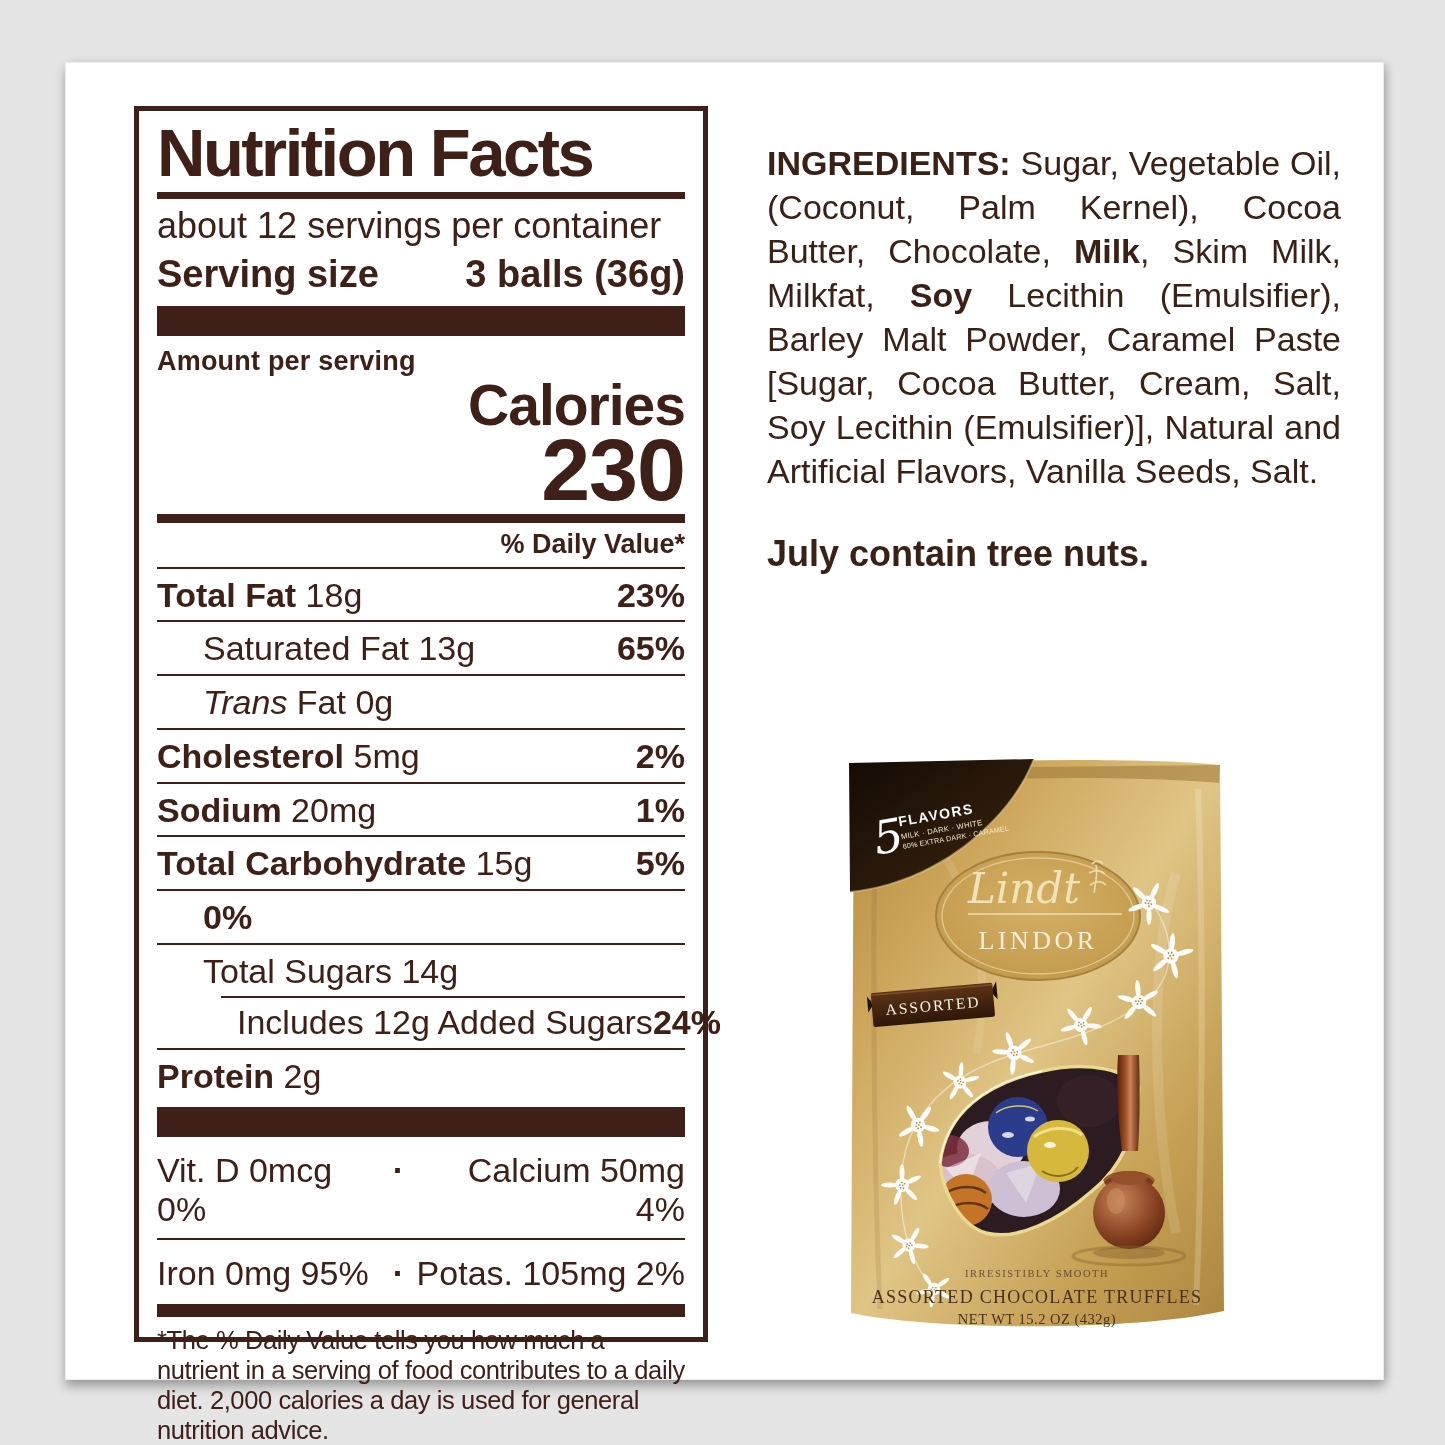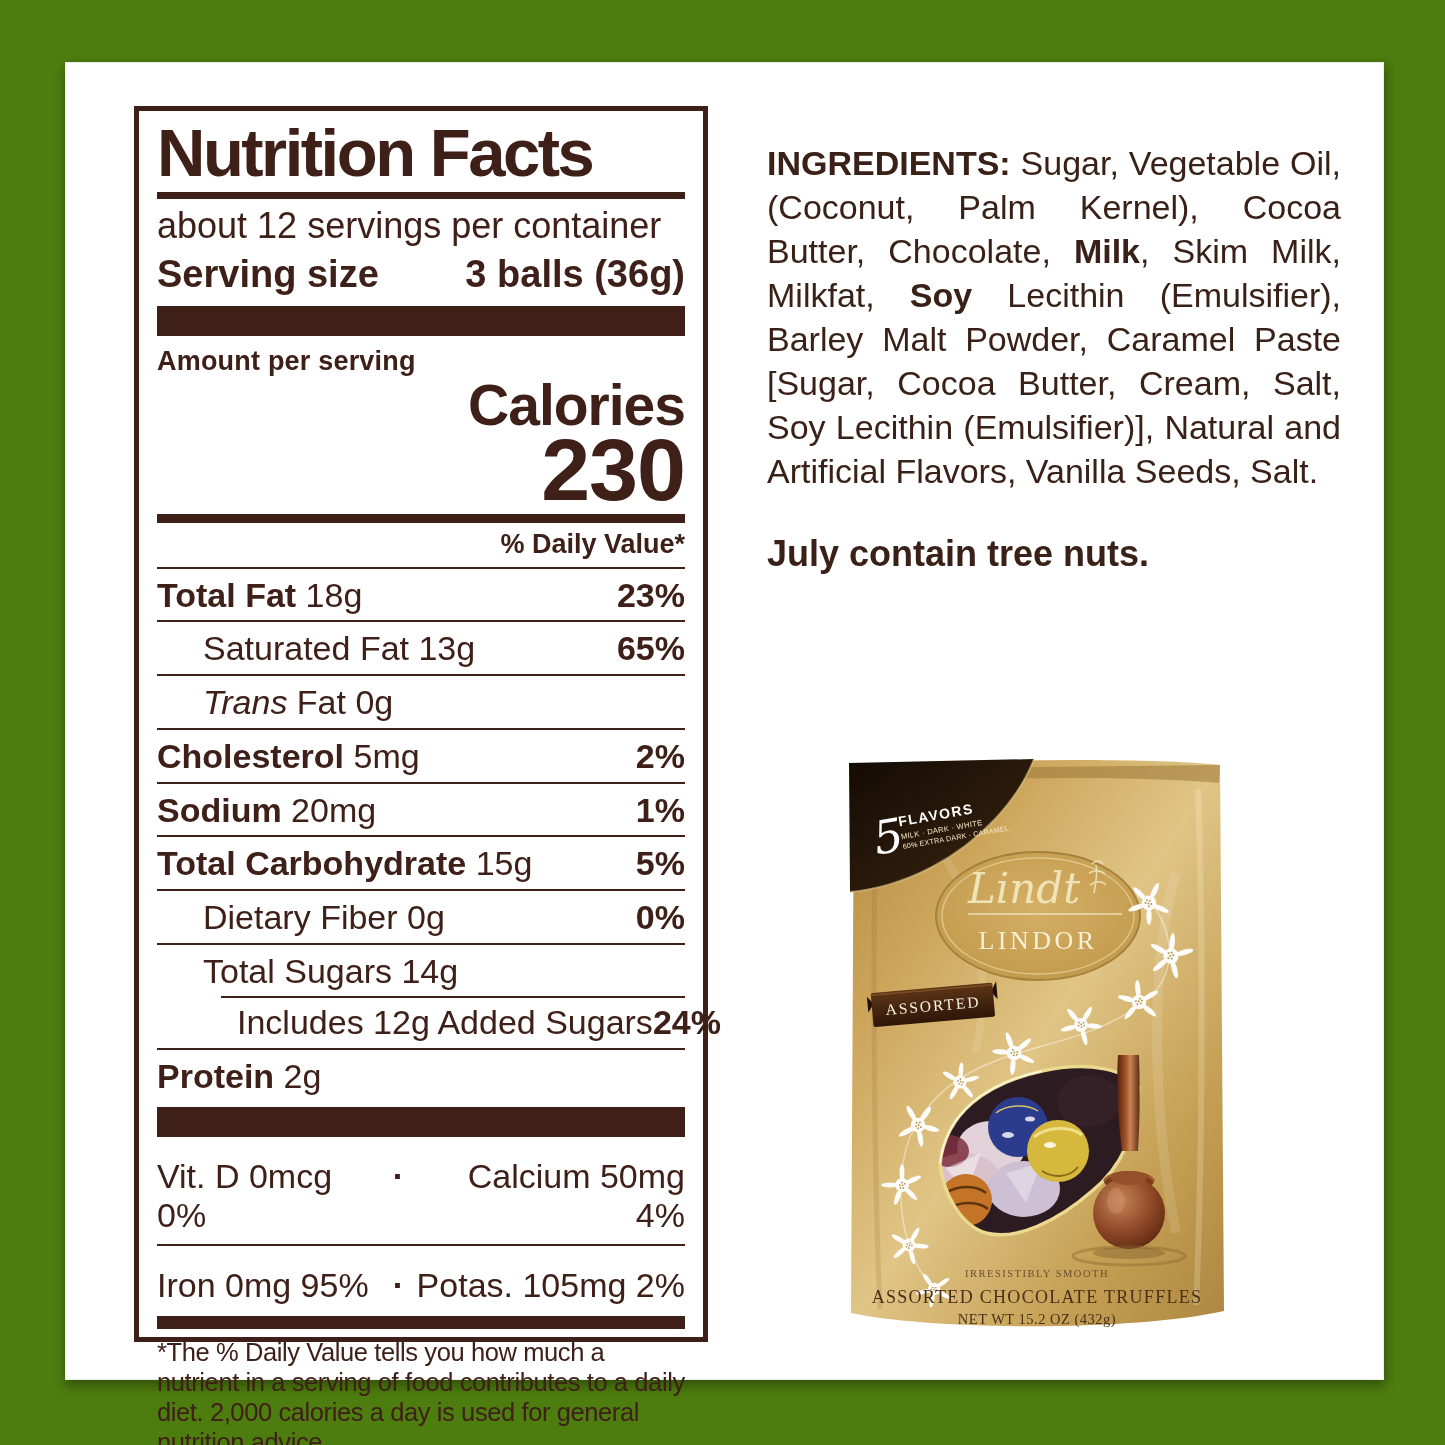--- a/index.html
+++ b/index.html
@@ -1,16 +1,16 @@
 <!DOCTYPE html>
 <html><head>
 <meta charset="utf-8">
 <style>
   html,body{margin:0;padding:0;background:#ffffff;}
-  .page{position:relative;width:1445px;height:1445px;background:#4d7c0f;overflow:hidden;
+  .page{position:relative;width:1445px;height:1445px;background:#e5e5e5;overflow:hidden;
         font-family:"Liberation Sans",sans-serif;color:#3e2019;}
   .card{position:absolute;left:65px;top:62px;width:1317px;height:1316px;background:#ffffff;
         border:1px solid #ededed;box-shadow:0 7px 10px rgba(0,0,0,.28),4px 0 8px rgba(0,0,0,.10);}
 
   
   .nfl{position:absolute;left:68px;top:43px;width:574px;height:1236px;border:5px solid #3e2019;
        padding:8px 18px 10px;box-sizing:border-box;}
   .nfl-title{font-size:67px;font-weight:800;letter-spacing:-2.5px;line-height:1.02;white-space:nowrap;}
   .rule{background:#3e2019;}
   .rule-title{height:7px;margin:5px 0 7px;}
@@ -26,21 +26,21 @@
   .dv-head{font-size:27px;font-weight:700;text-align:right;margin-bottom:7px;}
   .nrow{position:relative;display:flex;justify-content:space-between;border-top:2px solid #3e2019;
         padding:9px 0 7px;font-size:34px;line-height:1.05;}
   .nrow .nname{white-space:nowrap;}
   .nrow .ndv{font-weight:700;}
   .nrow.indent1{padding-left:46px;}
   .nrow.indent2{padding-left:80px;}
   .nrow.rulein{border-top:none;}
   .nrow .irule{position:absolute;left:64px;right:0;top:0;height:2px;background:#3e2019;}
   .bar-mid{height:30px;margin:5px 0 0;}
-  .mrow{display:flex;align-items:baseline;font-size:34px;padding:20px 0 9px;}
+  .mrow{display:flex;align-items:baseline;font-size:34px;padding:14px 0 9px;}
   .mrow + .mrow{border-top:2px solid #3e2019;}
   .mrow .ml{flex:1;text-align:left;}
   .mrow .md{width:30px;text-align:center;font-weight:700;}
   .mrow .mr{flex:1.2;text-align:right;}
   .bar-foot{height:13px;margin:2px 0 8px;}
   .footnote{font-size:25.5px;line-height:30px;letter-spacing:-.4px;}
 
   
   .right-col{position:absolute;left:701px;top:78px;width:574px;color:#3a2118;}
   .ingredients{margin:0;font-size:34px;line-height:44px;text-align:justify;}
@@ -93,21 +93,20 @@
           </div>
           <div class="nrow indent0">
             <span class="nname"><b>Sodium </b><span>20mg</span></span>
             <span class="ndv">1%</span>
           </div>
           <div class="nrow indent0">
             <span class="nname"><b>Total Carbohydrate </b><span>15g</span></span>
             <span class="ndv">5%</span>
           </div>
           <div class="nrow indent1">
-            <span class="nname"><span>Dietary Fiber 0g</span></span>
             <span class="ndv">0%</span>
           </div>
           <div class="nrow indent1">
             <span class="nname"><span>Total Sugars 14g</span></span>
             <span class="ndv"></span>
           </div>
           <div class="nrow indent2 rulein">
             <span class="irule"></span>
             <span class="nname"><span>Includes 12g Added Sugars </span></span>
             <span class="ndv">24%</span>

